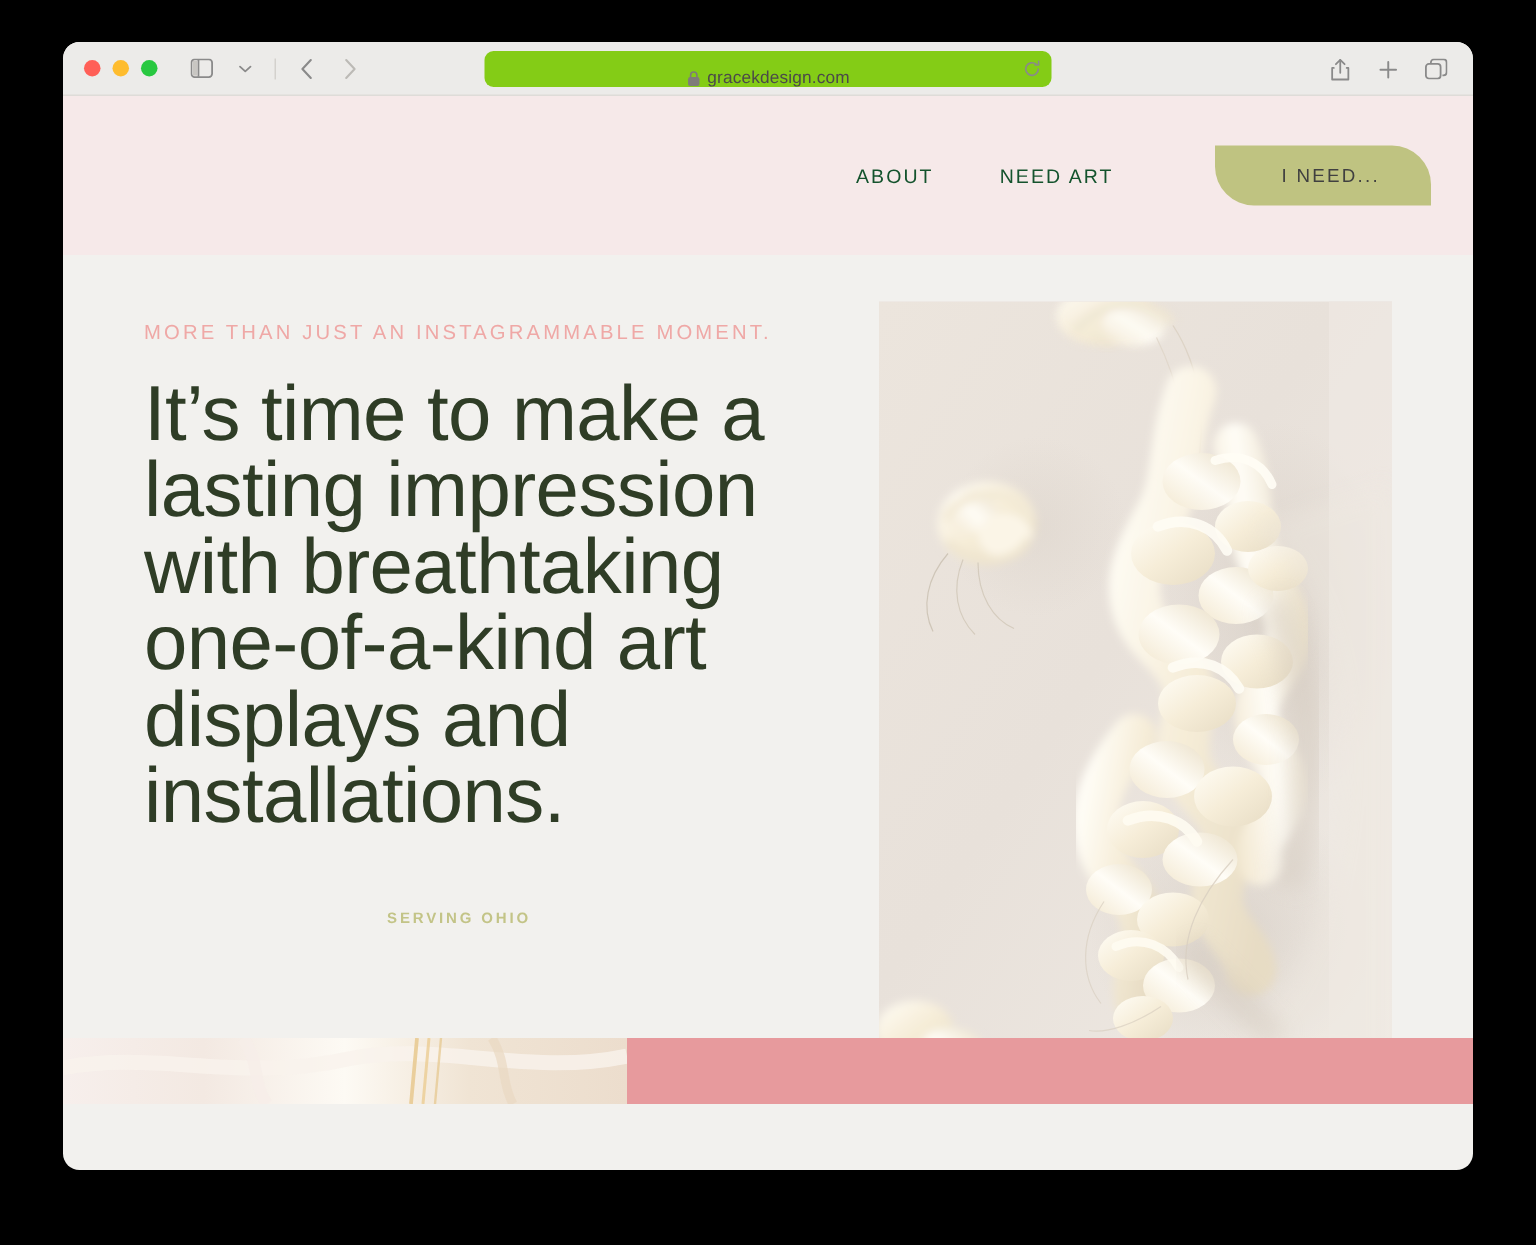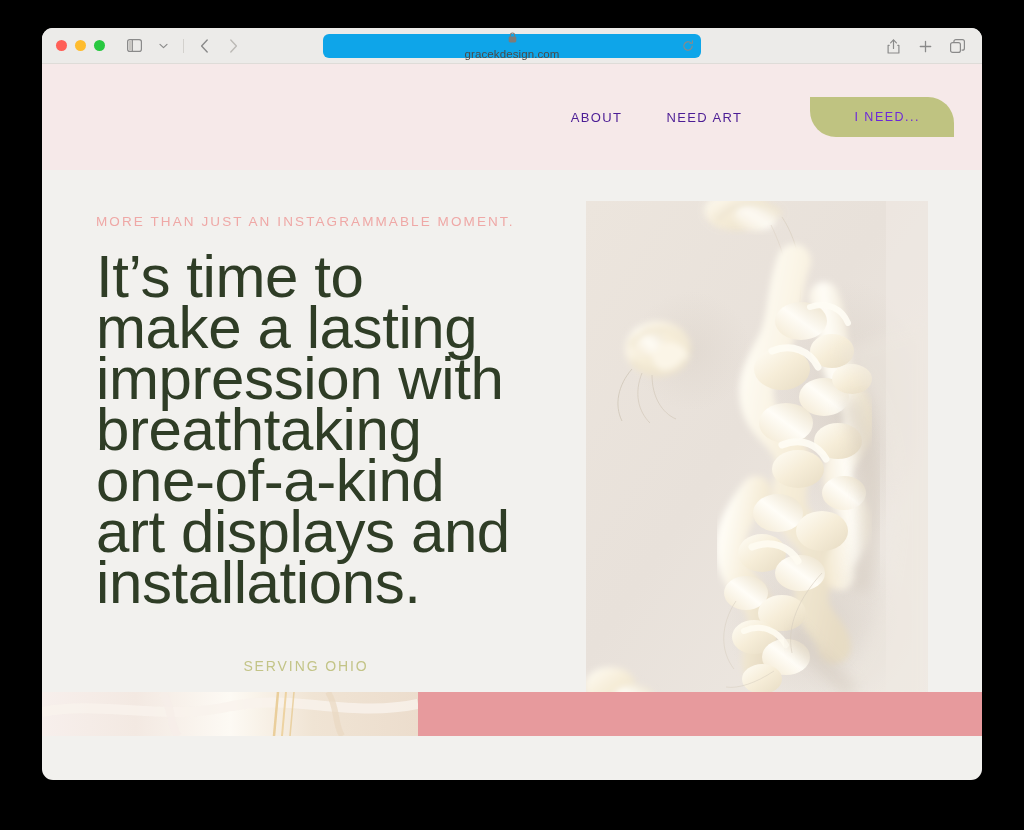--- a/index.html
+++ b/index.html
@@ -86,28 +86,27 @@
     position: absolute;
     left: 50%;
     transform: translateX(-50%);
     top: 6px;
     width: 378px;
     height: 24px;
   }
   #url-field {
     width: 100%;
     height: 100%;
-    background: #0ea5e9;
+    background: #84cc16;
     border-radius: 6px;
     display: flex;
-    align-items: center;
+    align-items: flex-end;
     justify-content: center;
     position: relative;
     gap: 5px;
-    flex-direction: column;
   }
   #url-field .lock { color: #7e7c79; display: flex; }
   #url-text {
     font-size: 11.5px;
     color: #4b4a48;
     letter-spacing: 0.1px;
     font-family: "Liberation Sans", sans-serif;
   }
   #reload-btn {
     position: absolute;
@@ -165,30 +164,30 @@
 
   #site-nav {
     margin-left: auto;
     display: flex;
     align-items: center;
     gap: 44px;
   }
   .nav-link {
     font-size: 13px;
     letter-spacing: 1.4px;
-    color: #4c1d95;
+    color: #14532d;
     text-decoration: none;
     font-family: "Liberation Sans", sans-serif;
     white-space: nowrap;
   }
 
   #cta-button {
     margin-left: 24px;
     background: #bfc381;
-    color: #6d28d9;
+    color: #404040;
     font-size: 12.5px;
     letter-spacing: 1.5px;
     padding: 13px 34px 13px 44px;
     border: none;
     border-radius: 0 26px 0 26px;
     font-family: "Liberation Sans", sans-serif;
     cursor: pointer;
     white-space: nowrap;
   }
 
@@ -212,35 +211,36 @@
     letter-spacing: 2.1px;
     color: #efa8a6;
     font-family: "Liberation Sans", sans-serif;
     margin-bottom: 22px;
     white-space: nowrap;
   }
 
   #headline {
     font-family: "Liberation Sans", sans-serif;
     font-weight: 300;
-    font-size: 60px;
+    font-size: 52px;
     line-height: 51px;
     color: #2f3d26;
     letter-spacing: -0.4px;
     max-width: 420px;
   }
 
   #serving {
     margin-top: 50px;
     text-align: center;
     width: 420px;
-    font-size: 14px;
+    font-size: 10px;
     letter-spacing: 1.9px;
     color: #c3c487;
     font-family: "Liberation Sans", sans-serif;
+    font-weight: bold;
   }
 
   
   #hero-image {
     position: absolute;
     left: 544px;
     top: 31px;
     width: 342px;
     height: 509px;
     overflow: hidden;

